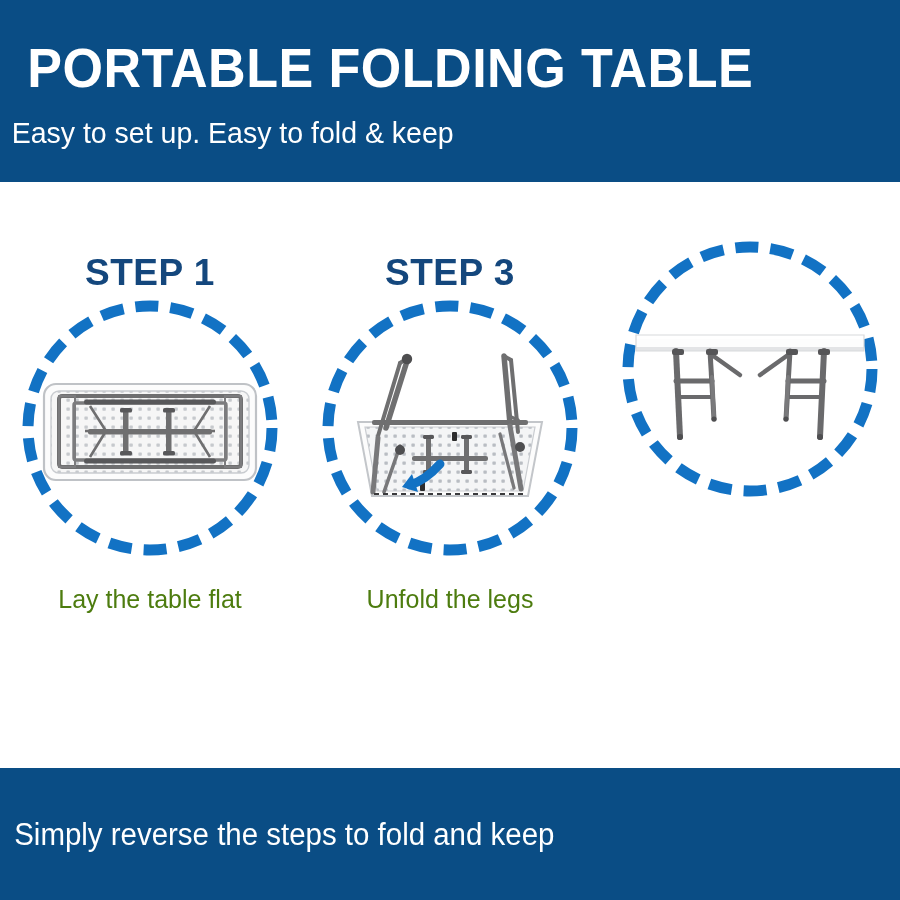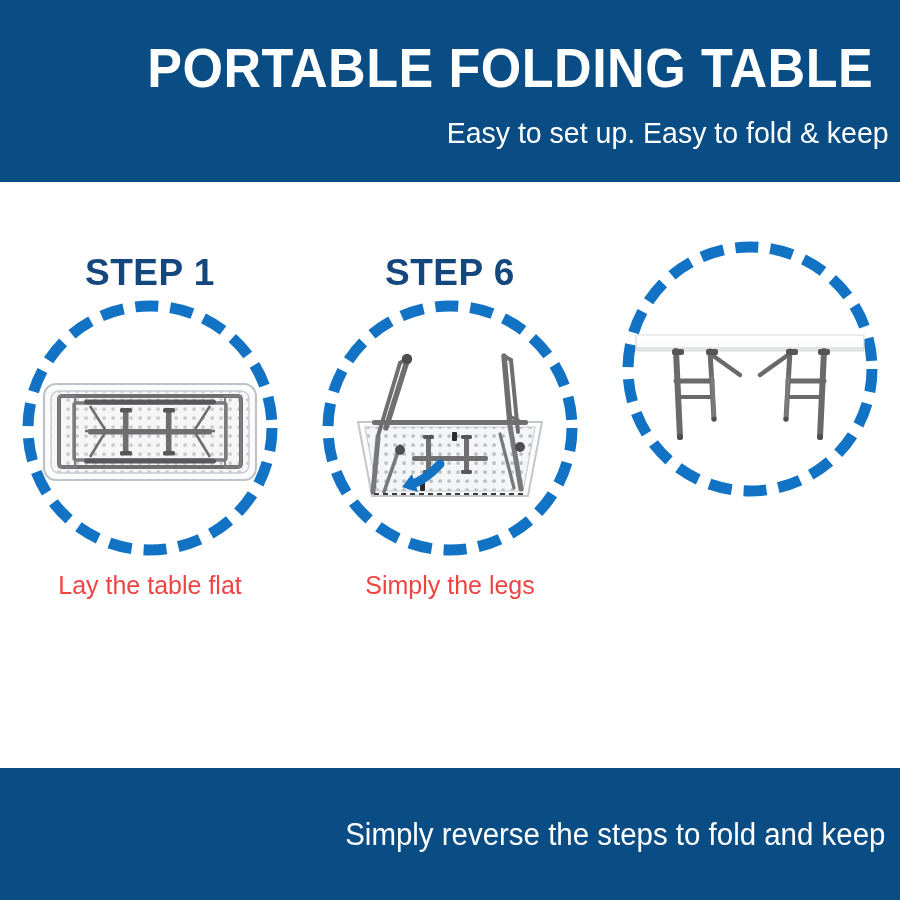--- a/index.html
+++ b/index.html
@@ -24,21 +24,21 @@
     flex-direction: column;
   }
 
   
   .banner {
     background: #0a4d85;
     width: 100%;
     box-sizing: border-box;
     display: flex;
     flex-direction: column;
-    align-items: flex-end;
+    align-items: flex-start;
     justify-content: center;
     color: #ffffff;
   }
   .banner-header {
     height: 182px;
     padding-top: 6px;
   }
   .title {
     font-family: "Liberation Sans Narrow", "Liberation Sans", sans-serif;
     font-weight: bold;
@@ -99,24 +99,24 @@
     height: 262px;
   }
   .art {
     position: relative;
     width: 244px;
     height: 244px;
   }
   .step-caption {
     font-family: "Liberation Sans", sans-serif;
     font-size: 25px;
-    color: #ef4444;
+    color: #4d7c0f;
     text-align: right;
     line-height: 1.28;
-    margin-top: 10px;
+    margin-top: 24px;
     max-width: 250px;
   }
 
   
   .banner-footer {
     height: 132px;
   }
   .footer-text {
     font-family: "Liberation Sans Narrow", "Liberation Sans", sans-serif;
     font-size: 31px;
@@ -186,21 +186,21 @@
 
           <rect x="31" y="90" width="16" height="71" fill="none" stroke="#7c7c7e" stroke-width="2"></rect>
           <rect x="197" y="90" width="16" height="71" fill="none" stroke="#7c7c7e" stroke-width="2"></rect>
         </svg>
 
       </div>
       <div class="step-caption">Lay the table flat</div>
     </div>
 
     <div class="step">
-      <div class="step-title">STEP 6</div>
+      <div class="step-title">STEP 3</div>
       <div class="circle-wrap">
 
         <svg class="dashed-ring" viewBox="0 0 262 262">
           <circle cx="131" cy="131" r="122" fill="none" stroke="#1272c4" stroke-width="11" stroke-linecap="butt" stroke-dasharray="23 12"></circle>
         </svg>
 
         <svg class="art" viewBox="0 0 244 244">
           <defs>
             <pattern id="dots2" x="0" y="0" width="9" height="9" patternUnits="userSpaceOnUse">
               <rect width="9" height="9" fill="#f4f5f6"></rect>
@@ -252,21 +252,21 @@
 
           <path d="M46 188 L198 188" stroke="#3a3a3c" stroke-width="2.2" stroke-dasharray="5 4"></path>
 
           <g>
             <path d="M112 158 C103 168, 92 176, 82 179" stroke="#1272c4" stroke-width="9" fill="none" stroke-linecap="round"></path>
             <path d="M84 168 L74 181 L90 186 Z" fill="#1272c4"></path>
           </g>
         </svg>
 
       </div>
-      <div class="step-caption">Simply the legs</div>
+      <div class="step-caption">Unfold the legs</div>
     </div>
 
     <div class="step">
       <div class="circle-wrap">
 
         <svg class="dashed-ring" viewBox="0 0 262 262">
           <circle cx="131" cy="131" r="122" fill="none" stroke="#1272c4" stroke-width="11" stroke-linecap="butt" stroke-dasharray="23 12"></circle>
         </svg>
 
         <svg class="art" viewBox="0 0 244 244">

